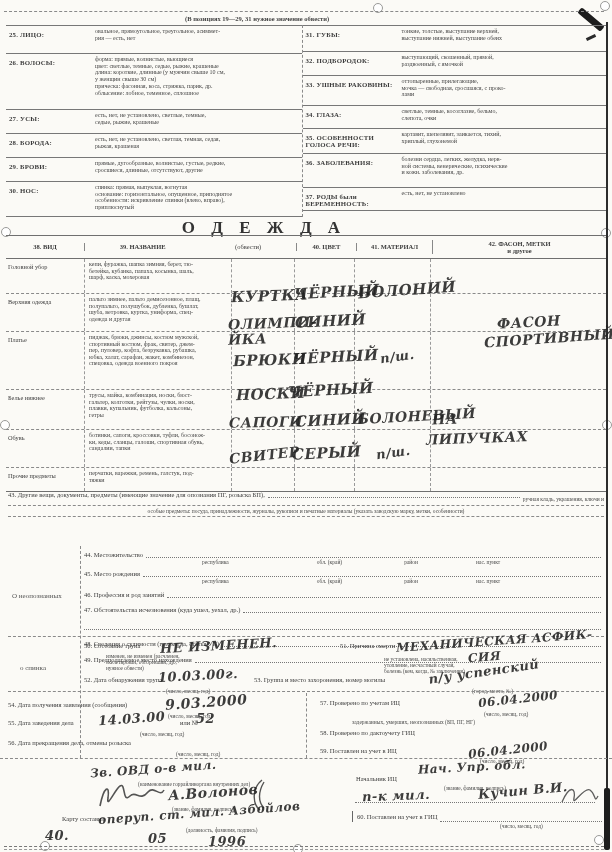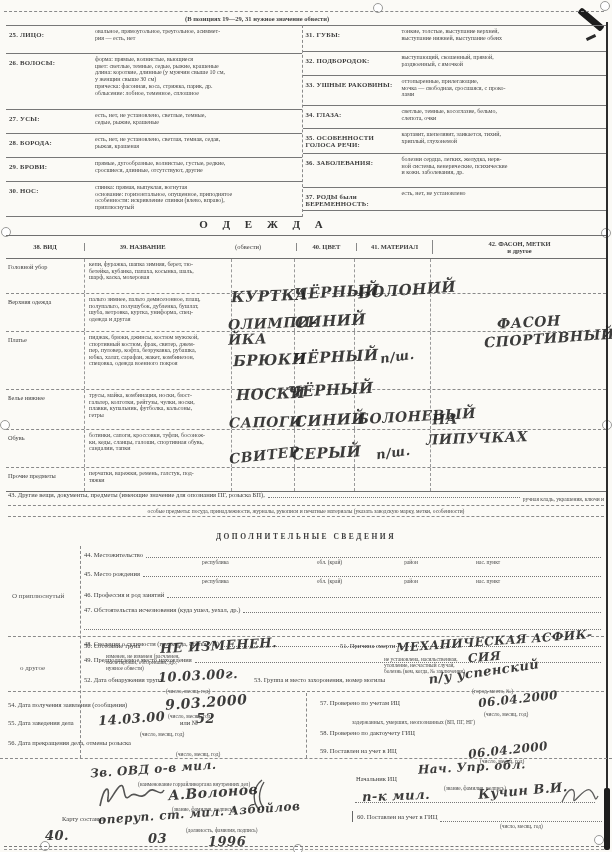--- a/index.html
+++ b/index.html
@@ -39,21 +39,21 @@
   .acol-left .attr-row:nth-of-type(6){height:36px;}
   .acol-right .attr-row:nth-of-type(1){height:26px;}
   .acol-right .attr-row:nth-of-type(2){height:24px;}
   .acol-right .attr-row:nth-of-type(3){height:30px;}
   .acol-right .attr-row:nth-of-type(4){height:23px;}
   .acol-right .attr-row:nth-of-type(5){height:25px;}
   .acol-right .attr-row:nth-of-type(6){height:34px;}
   .acol-right .attr-row:nth-of-type(7){height:24px;}
   
   .odezhda-title{position:absolute;left:0;top:218px;width:528px;text-align:center;
-                 font-size:11px;font-weight:bold;letter-spacing:6px;color:#333;}
+                 font-size:17px;font-weight:bold;letter-spacing:6px;color:#333;}
   .ctable{position:absolute;left:6px;top:235px;width:600px;border-top:1px solid #6f6f6f;border-bottom:1px solid #6f6f6f;}
   .chead{display:flex;border-bottom:1px solid #6f6f6f;height:22px;align-items:center;}
   .chead span{font-size:6.5px;font-weight:bold;text-align:center;box-sizing:border-box;white-space:pre-line;line-height:1.1;}
   .h-kind{width:78px;}
   .h-name{width:212px;border-left:1px solid #888;display:flex;justify-content:space-around;align-items:center;}
   .h-color{width:60px;border-left:1px solid #888;}
   .h-mat{width:76px;border-left:1px solid #888;}
   .h-fas{flex:1;border-left:1px solid #888;}
   .crow{display:flex;border-top:1px dashed #8a8a8a;box-sizing:border-box;overflow:visible;}
   .cbody .crow:nth-of-type(1){border-top:none;height:34px;}
@@ -337,24 +337,23 @@
       </div>
   </div>
 
   <div class="line43">
     <span>43. Другие вещи, документы, предметы (имеющие значение для опознания ПГ, розыска БП),</span>
     <span class="fill"></span>
     <span class="r-note">ручная кладь, украшения, ключи и</span>
   </div>
   <div class="line43b">особые предметы: посуда, принадлежности, журналы, рукописи и печатные материалы (указать заводскую марку, метки, особенности)</div>
 
-  <div class="dop-title">ДОПОЛНИТЕЛЬНЫЕ СВЕДЕНИЯ</div>
   <div class="vdash vl-fields"></div>
-  <div class="side-label sl-missing">О приплюснутый</div>
-  <div class="side-label sl-corpse">о другое</div>
+  <div class="side-label sl-missing">О неопознанных</div>
+  <div class="side-label sl-corpse">о спинка</div>
 
   <div class="fields">
     <div class="frow">
         <span>44. Местожительство</span>
         <span class="fill"></span>
       </div>
     <div class="subrow">
       <span style="margin-left:118px;">республика</span>
       <span style="margin-left:88px;">обл. (край)</span>
       <span style="margin-left:62px;">район</span>
@@ -483,19 +482,19 @@
   <span class="hw h-burial">п/у успенский</span>
   <span class="hw h-stmt">9.03.2000</span>
   <span class="hw h-cdate">14.03.00</span>
   <span class="hw h-cno">52</span>
   <span class="hw h-chk">06.04.2000</span>
   <span class="hw h-reg">06.04.2000</span>
   <span class="hw h-org">Зв. ОВД о-в мил.</span>
   <span class="hw h-sig1">А.Волонов</span>
   <span class="hw h-comp">оперуп. ст. мил. Азбойлов</span>
   <span class="hw h-dday">40.</span>
-  <span class="hw h-dmo">03</span>
+  <span class="hw h-dmo">05</span>
   <span class="hw h-dyr">1996</span>
   <span class="hw h-chief">Нач. Упр. обл.</span>
   <span class="hw h-rank">п-к мил.</span>
   <span class="hw h-sig2">Кучин В.И.</span>
 
 </div>
 
 </body></html>

